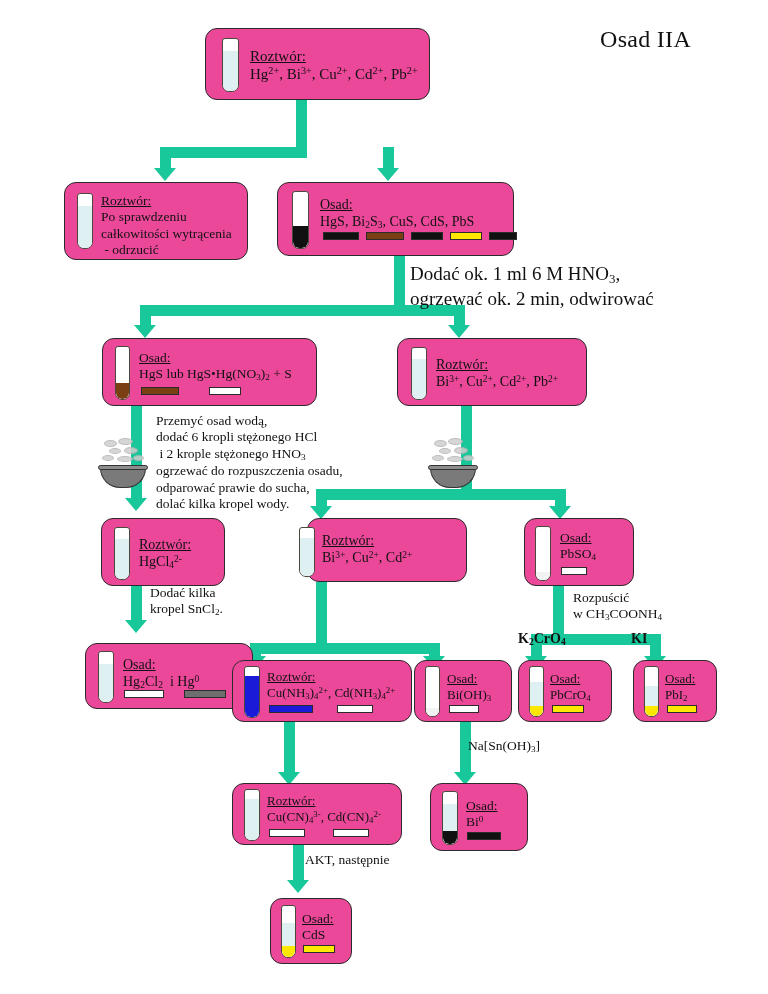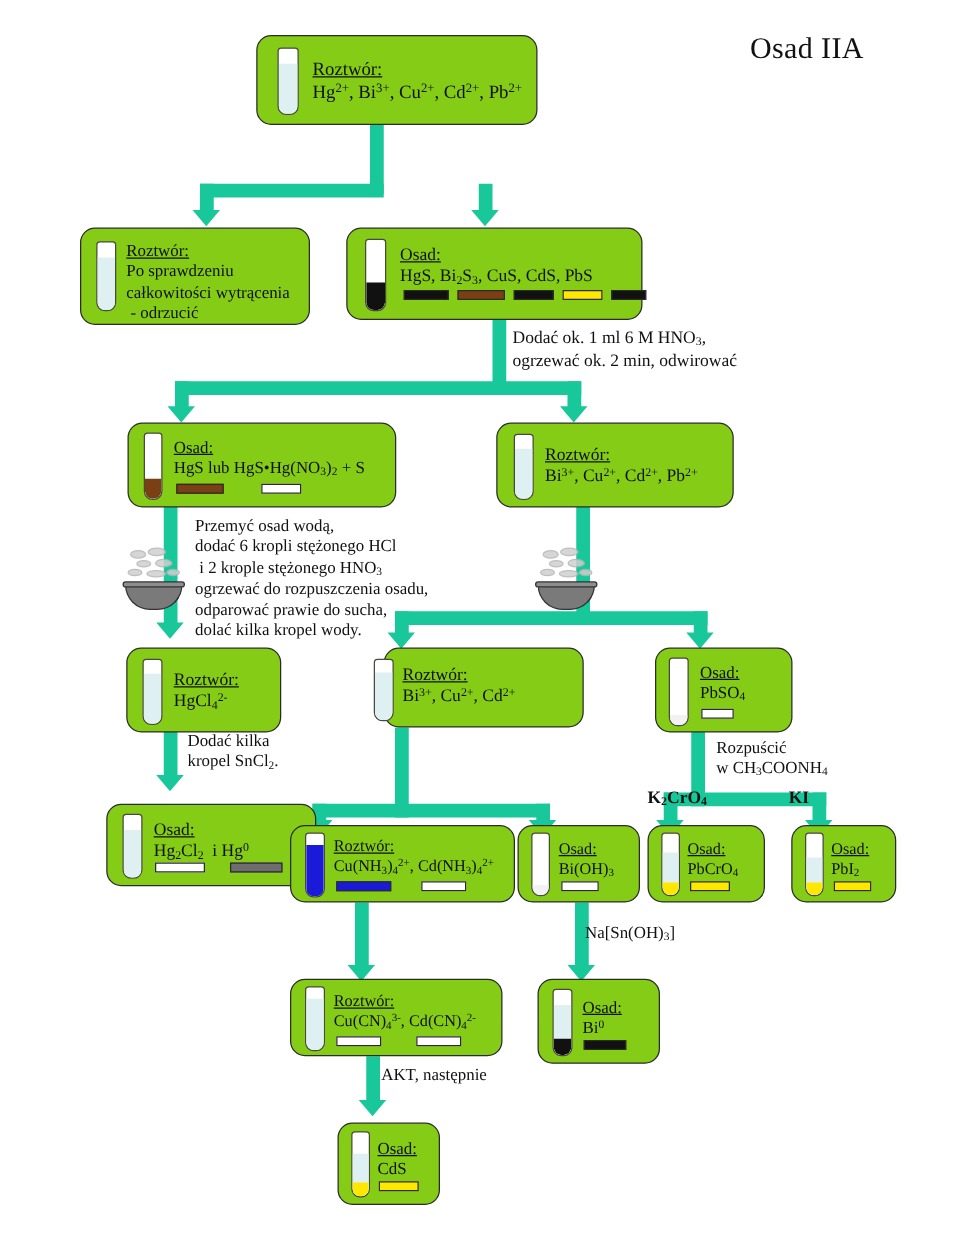--- a/index.html
+++ b/index.html
@@ -12,21 +12,21 @@
 
   
   .title{
     position:absolute;font-size:24px;letter-spacing:.3px;color:#111;
     white-space:nowrap;
   }
 
   
   .box{
     position:absolute;box-sizing:border-box;
-    background:#84cc16;border:1.6px solid #2b2b2b;border-radius:12px;
+    background:#ec4899;border:1.6px solid #2b2b2b;border-radius:12px;
     z-index:5;
   }
   .box-inner{position:relative;width:100%;height:100%;}
 
   
   .tube{
     position:absolute;box-sizing:border-box;
     border:1.5px solid #4a4a3c;border-radius:3px 3px 7px 7px;
     background:#ffffff;overflow:hidden;
   }
@@ -361,21 +361,21 @@
     <div class="fume" style="left:4px;top:2px;width:13px;height:7px;"></div>
     <div class="fume" style="left:18px;top:0px;width:15px;height:7px;"></div>
     <div class="fume" style="left:9px;top:10px;width:12px;height:6px;"></div>
     <div class="fume" style="left:24px;top:9px;width:14px;height:7px;"></div>
     <div class="fume" style="left:2px;top:17px;width:12px;height:6px;"></div>
     <div class="fume" style="left:17px;top:18px;width:16px;height:6px;"></div>
     <div class="fume" style="left:33px;top:17px;width:11px;height:6px;"></div>
   </div>
 
 
-  <div class="ann" style="left:410px;top:262px;font-size:14px;">
+  <div class="ann" style="left:410px;top:262px;font-size:19px;">
     Dodać ok. 1 ml 6 M HNO<sub>3</sub>,<br>
     ogrzewać ok. 2 min, odwirować
   </div>
 
   <div class="ann small" style="left:156px;top:413px;">
     Przemyć osad wodą,<br>
     dodać 6 kropli stężonego HCl<br>
     &nbsp;i 2 krople stężonego HNO<sub>3</sub><br>
     ogrzewać do rozpuszczenia osadu,<br>
     odparować prawie do sucha,<br>

